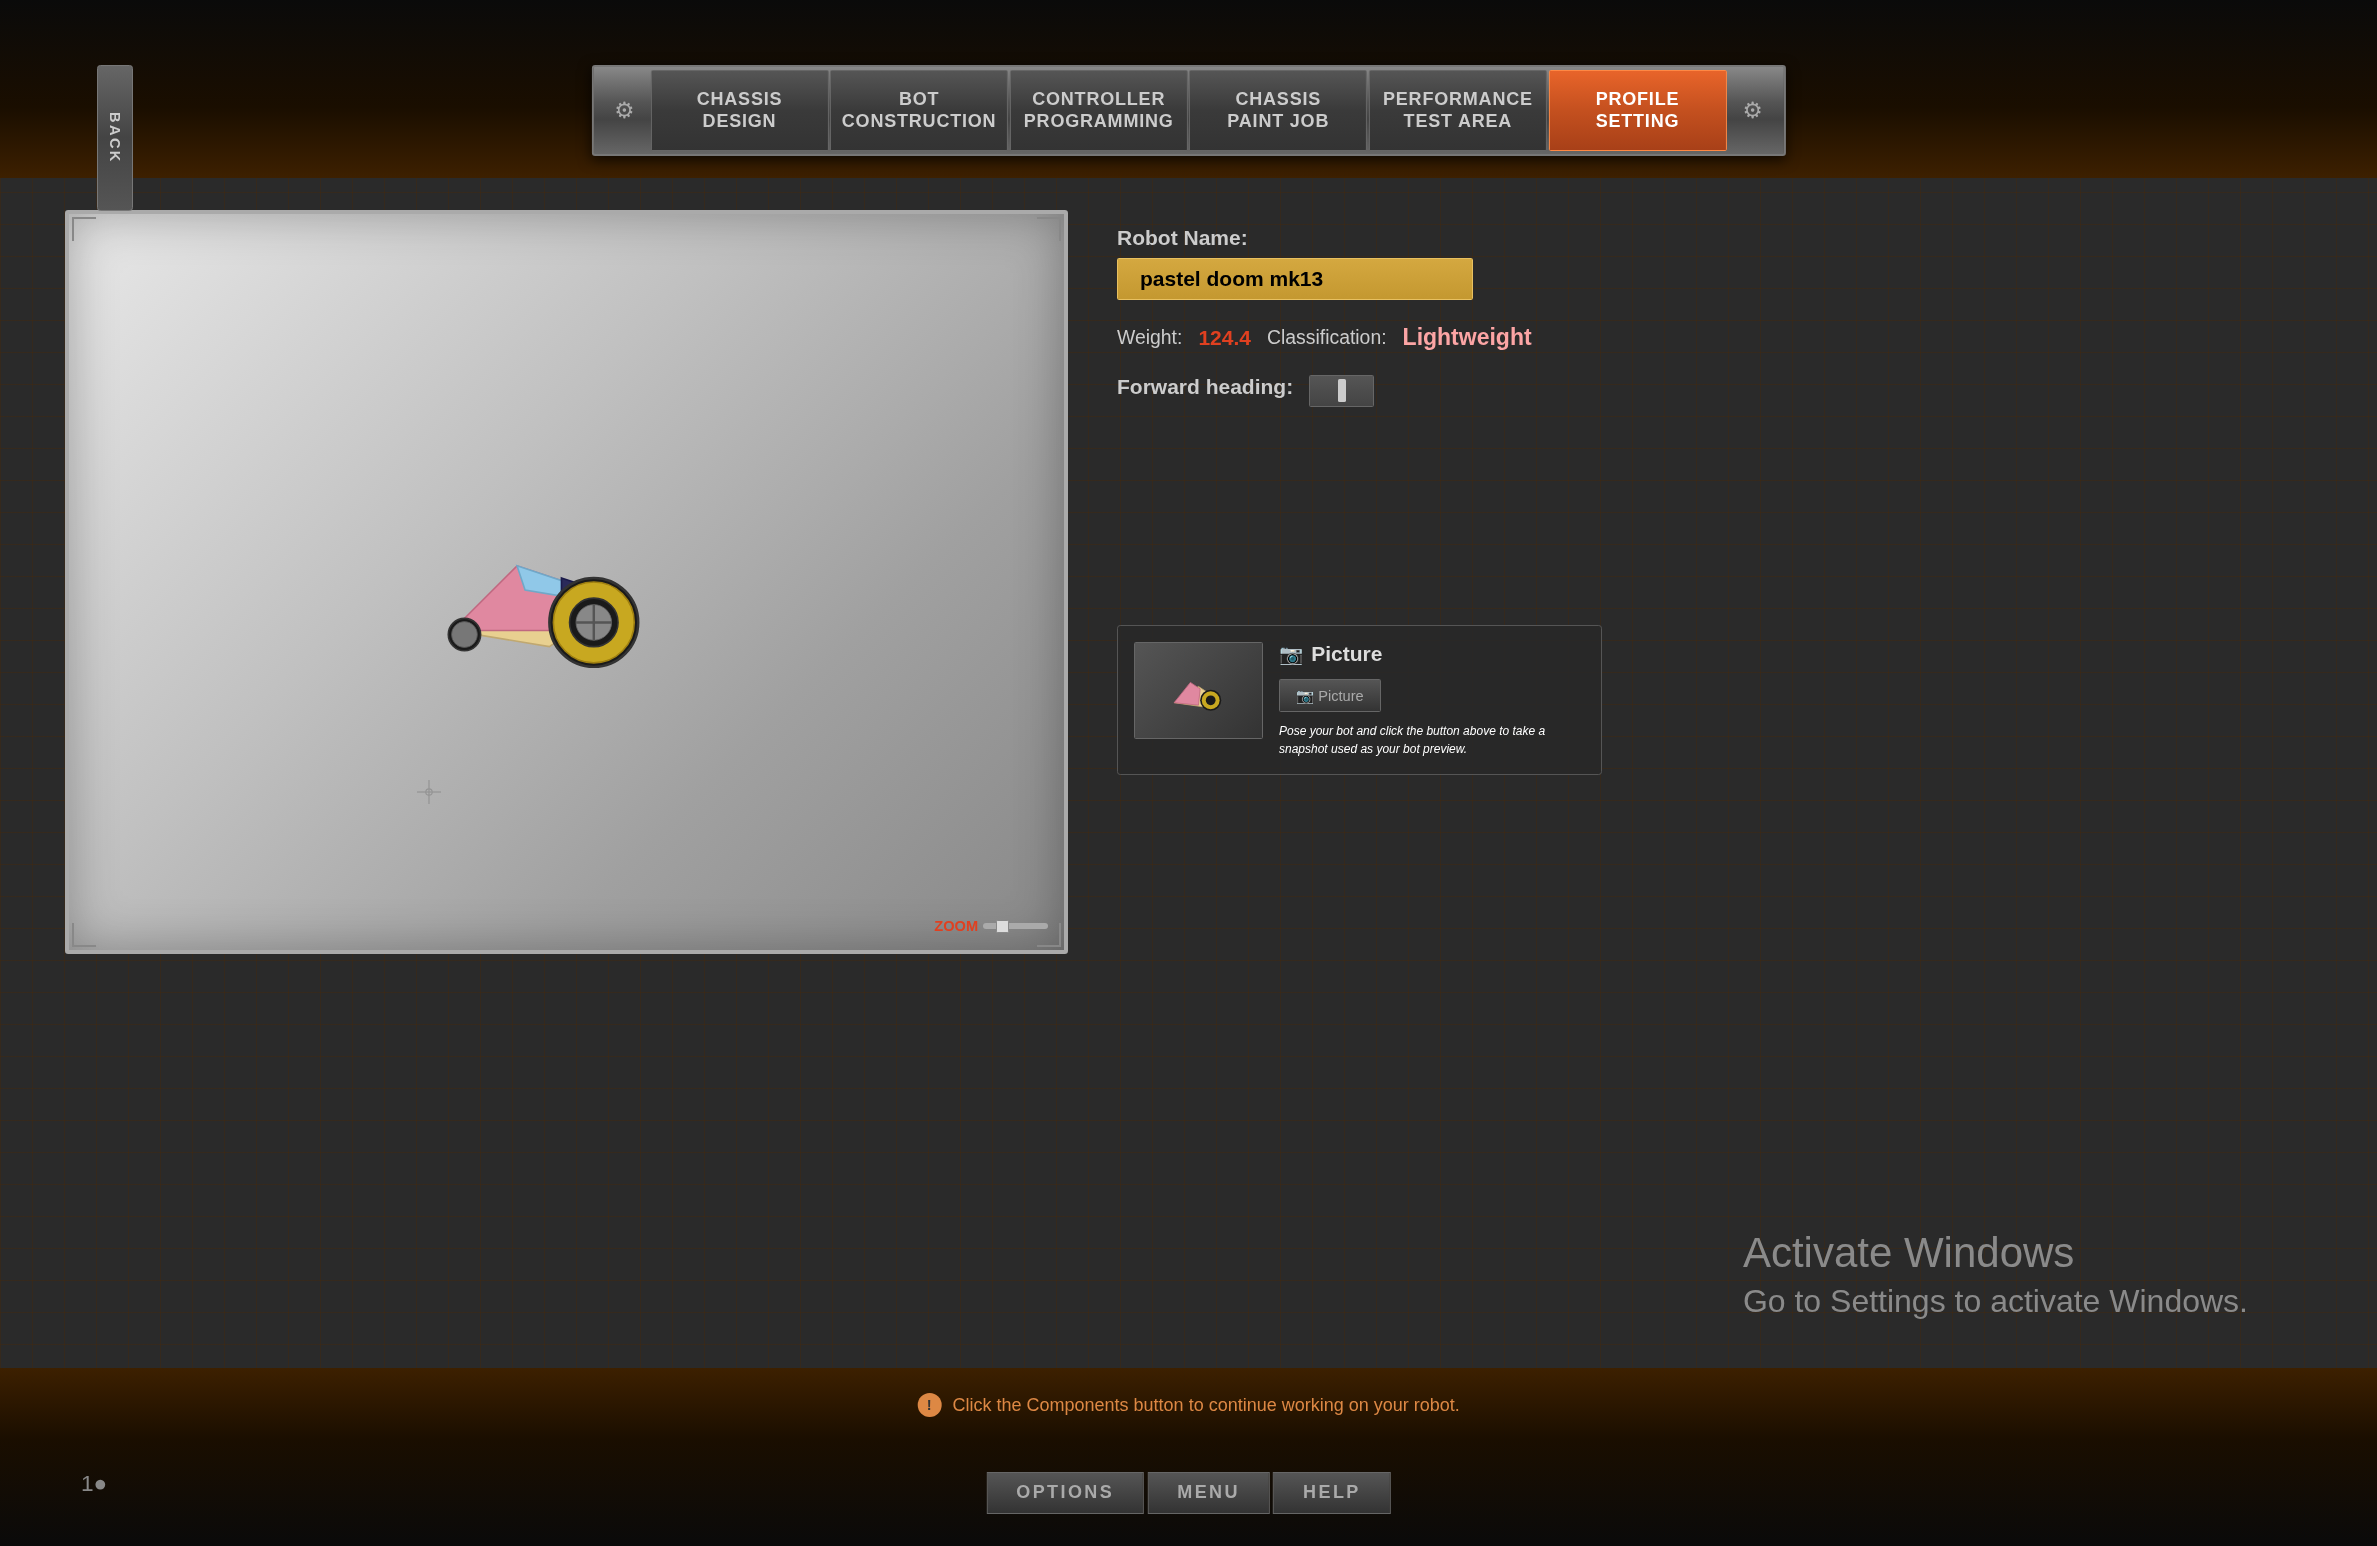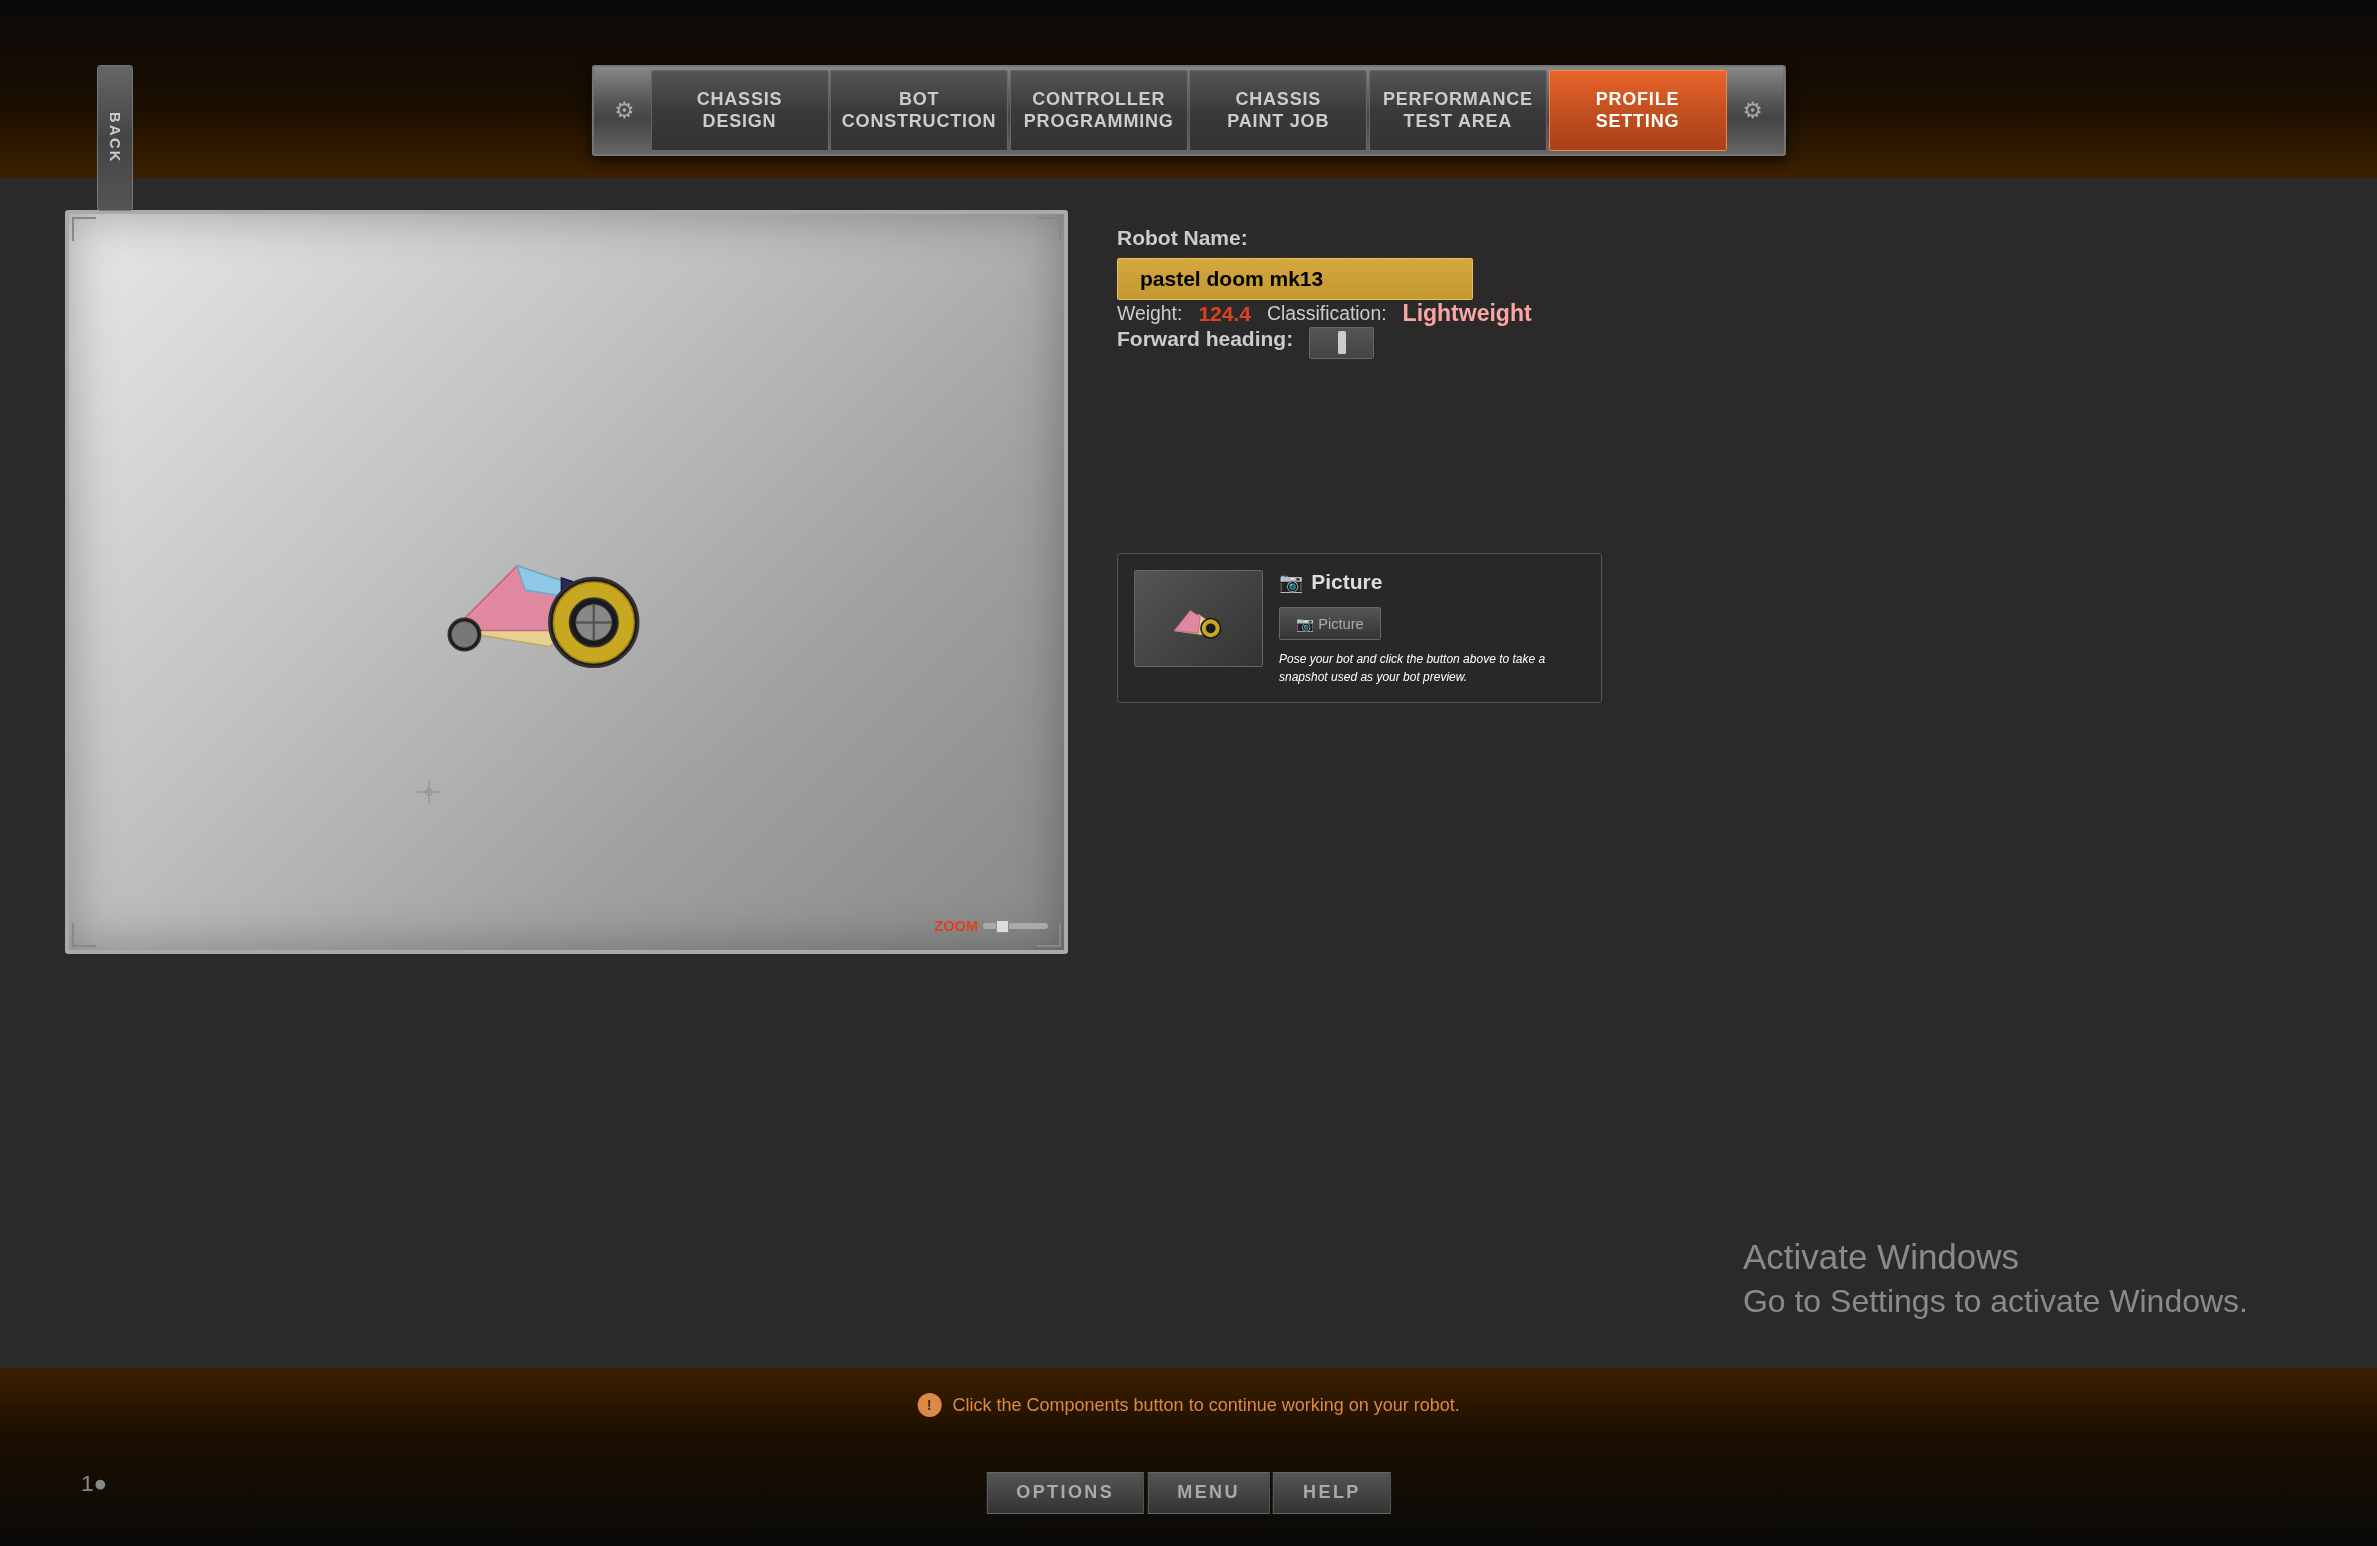--- a/index.html
+++ b/index.html
@@ -217,20 +217,21 @@
       width: 24px;
       height: 24px;
       opacity: 0.7;
     }
 
     
     .right-panel {
       flex: 1;
       display: flex;
       flex-direction: column;
+      gap: 24px;
       padding-top: 16px;
     }
 
     .robot-name-section {
       background: transparent;
     }
 
     .field-label {
       color: #ccc;
       font-size: 21px;
@@ -347,21 +348,21 @@
     
     .activate-windows {
       position: absolute;
       bottom: 226px;
       right: 129px;
       color: rgba(180,180,180,0.7);
       z-index: 5;
     }
 
     .activate-title {
-      font-size: 35px;
+      font-size: 42px;
       display: block;
       margin-bottom: 6.5px;
     }
 
     .activate-sub {
       font-size: 32px;
       display: block;
     }
 
     

